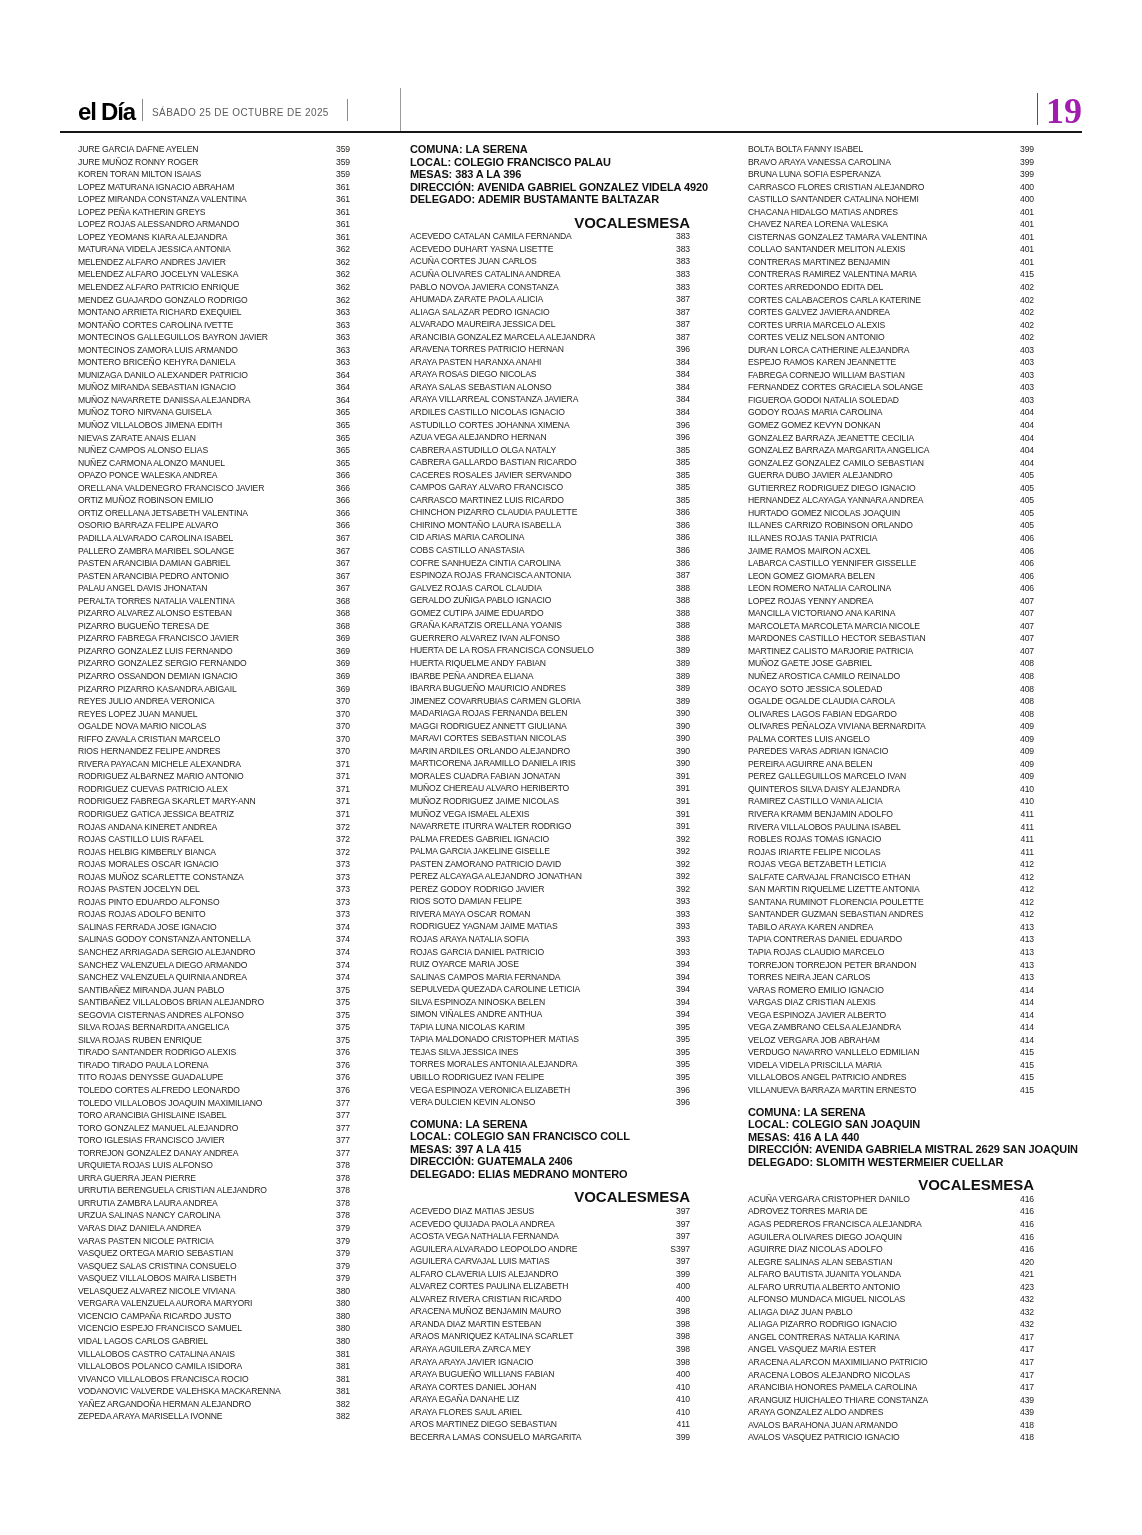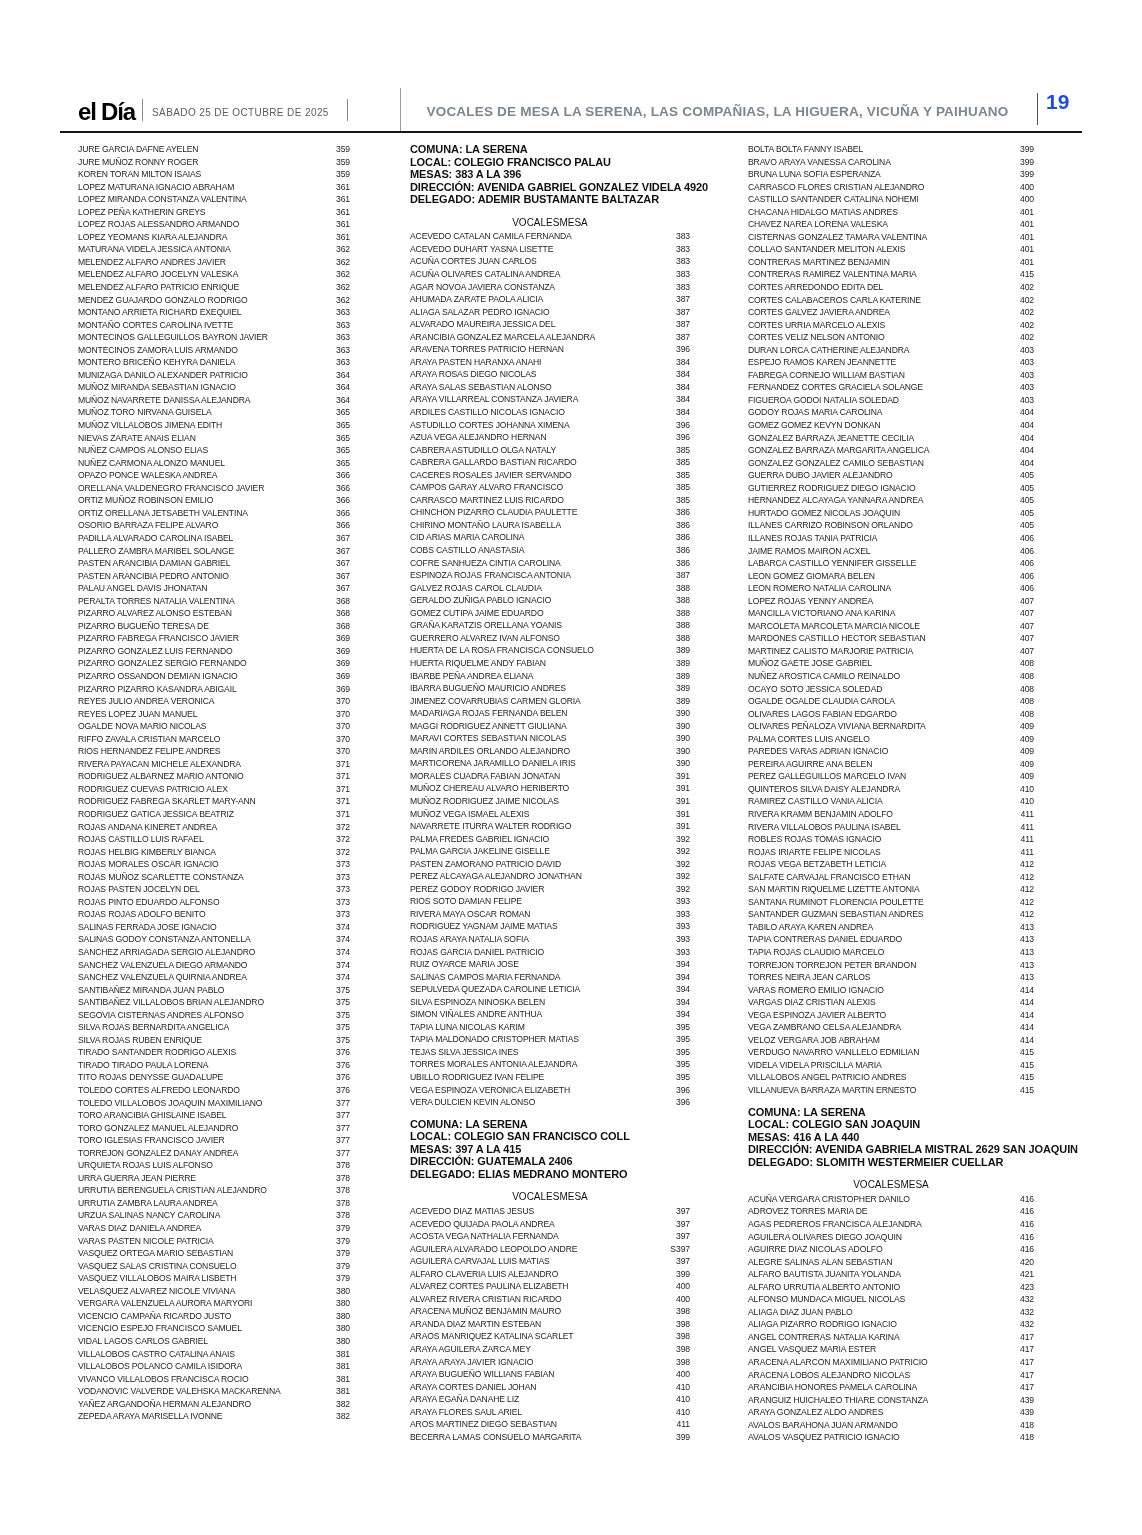--- a/index.html
+++ b/index.html
@@ -10,45 +10,44 @@
   
   .masthead{position:absolute;left:0;top:0;width:1142px;height:133px;}
   .brand{position:absolute;left:78px;top:98px;font-size:24px;font-weight:bold;letter-spacing:-1.2px;color:#000;}
   .vbar{position:absolute;background:#8a8a8a;width:1px;}
   .bar1{left:142px;top:99px;height:22px;}
   .bar2{left:347px;top:99px;height:22px;}
   .bar3{left:400px;top:88px;height:44px;background:#9a9a9a;}
   .bar4{left:1037px;top:93px;height:32px;background:#555;}
   .issue-date{position:absolute;left:152px;top:107px;font-size:10px;color:#5c5c5c;letter-spacing:.4px;white-space:nowrap;text-align:center;}
   .page-title{position:absolute;left:415px;top:104px;width:605px;text-align:center;font-size:13.5px;font-weight:bold;letter-spacing:.2px;white-space:nowrap;}
-  .page-number{position:absolute;left:1046px;top:90px;font-family:Liberation Sans, sans-serif;font-size:21px;font-weight:bold;color:#1d4ed8;}
+  .page-number{position:absolute;left:1046px;top:90px;font-family:Liberation Serif, serif;font-size:36px;font-weight:bold;color:#a21caf;}
   .hrule{position:absolute;left:60px;top:131px;width:1022px;height:2px;background:#161616;}
   
   .col{position:absolute;top:143px;}
   #col1{left:78px;width:272px;}
   #col2{left:410px;width:280px;}
   #col3{left:748px;width:286px;}
   .vrow{display:flex;justify-content:space-between;align-items:baseline;line-height:12.56px;height:12.56px;white-space:nowrap;}
   .vname{font-size:8.6px;letter-spacing:-0.15px;color:#1d1d1b;}
   .vmesa{font-size:8.6px;letter-spacing:-0.1px;color:#1d1d1b;}
   .info{margin:9px 0 11px 0;}
   .info.first{margin-top:0;}
   .infoline{font-size:11px;font-weight:bold;line-height:12.56px;letter-spacing:-0.1px;white-space:nowrap;color:#111;}
-  .thead{display:flex;justify-content:center;font-size:10px;font-weight:normal;line-height:12.56px;height:12.56px;margin-bottom:1px;color:#111;}
+  .thead{display:flex;justify-content:flex-end;font-size:15px;font-weight:bold;line-height:12.56px;height:12.56px;margin-bottom:1px;color:#111;}
 </style>
 </head>
 <body>
 
 <div class="masthead">
   <div class="brand">el Día</div>
   <div class="vbar bar1"></div>
   <div class="issue-date">SÁBADO 25 DE OCTUBRE DE 2025</div>
   <div class="vbar bar2"></div>
   <div class="vbar bar3"></div>
-  <div class="page-title" style="color: rgb(123, 134, 145);">VOCALES DE MESA LA SERENA, LAS COMPAÑIAS, LA HIGUERA, VICUÑA Y PAIHUANO</div>
   <div class="vbar bar4"></div>
   <div class="page-number">19</div>
   <div class="hrule"></div>
 </div>
 
 <div class="col" id="col1">
   <div>
       <div class="vrow">
         <span class="vname">JURE GARCIA DAFNE AYELEN</span>
         <span class="vmesa">359</span>
@@ -483,21 +482,21 @@
       </div>
       <div class="vrow">
         <span class="vname">ACUÑA CORTES JUAN CARLOS</span>
         <span class="vmesa">383</span>
       </div>
       <div class="vrow">
         <span class="vname">ACUÑA OLIVARES CATALINA ANDREA</span>
         <span class="vmesa">383</span>
       </div>
       <div class="vrow">
-        <span class="vname">AGAR NOVOA JAVIERA CONSTANZA</span>
+        <span class="vname">PABLO NOVOA JAVIERA CONSTANZA</span>
         <span class="vmesa">383</span>
       </div>
       <div class="vrow">
         <span class="vname">AHUMADA ZARATE PAOLA ALICIA</span>
         <span class="vmesa">387</span>
       </div>
       <div class="vrow">
         <span class="vname">ALIAGA SALAZAR PEDRO IGNACIO</span>
         <span class="vmesa">387</span>
       </div>

